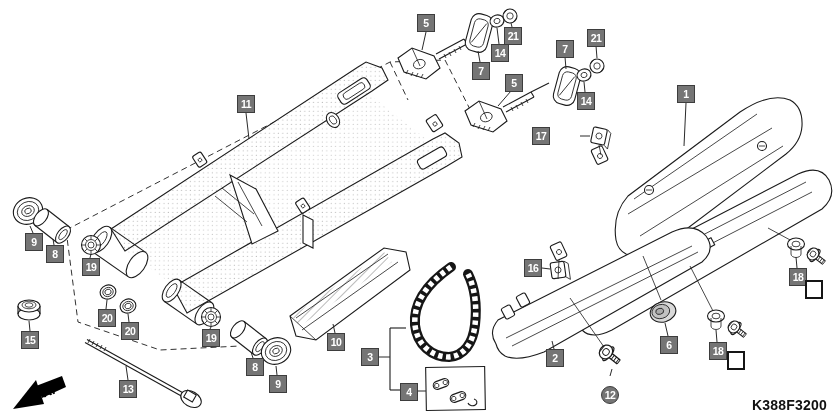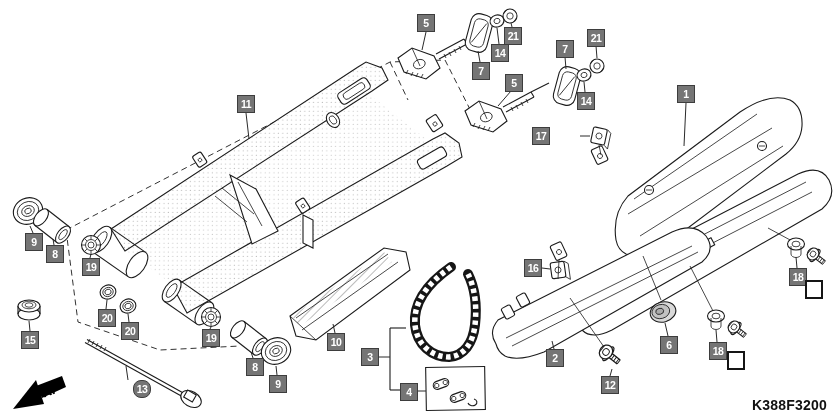--- a/index.html
+++ b/index.html
@@ -364,36 +364,36 @@
       <div class="callout" style="left: 491px; top: 44px;">14</div>
       <div class="callout" style="left: 504px; top: 27px;">21</div>
       <div class="callout" style="left: 505px; top: 74px;">5</div>
       <div class="callout" style="left: 556px; top: 40px;">7</div>
       <div class="callout" style="left: 587px; top: 29px;">21</div>
       <div class="callout" style="left: 577px; top: 92px;">14</div>
       <div class="callout" style="left: 532px; top: 127px;">17</div>
       <div class="callout" style="left: 677px; top: 85px;">1</div>
       <div class="callout" style="left: 524px; top: 259px;">16</div>
       <div class="callout" style="left: 546px; top: 349px;">2</div>
-      <div class="callout" style="left: 601px; top: 376px;">12</div>
+      <div class="callout" style="left: 601px; top: 386px; border-radius: 9px;">12</div>
       <div class="callout" style="left: 660px; top: 336px;">6</div>
       <div class="callout" style="left: 709px; top: 342px;">18</div>
       <div class="ref-box" style="left: 727px; top: 351px;"></div>
       <div class="callout" style="left: 789px; top: 268px;">18</div>
       <div class="ref-box" style="left: 805px; top: 280px;"></div>
       <div class="callout" style="left: 327px; top: 333px;">10</div>
       <div class="callout" style="left: 361px; top: 348px;">3</div>
       <div class="callout" style="left: 400px; top: 383px;">4</div>
       <div class="callout" style="left: 25px; top: 233px;">9</div>
       <div class="callout" style="left: 46px; top: 245px;">8</div>
       <div class="callout" style="left: 82px; top: 258px;">19</div>
       <div class="callout" style="left: 98px; top: 309px;">20</div>
       <div class="callout" style="left: 121px; top: 322px;">20</div>
       <div class="callout" style="left: 21px; top: 331px;">15</div>
-      <div class="callout" style="left: 133px; top: 380px; border-radius: 8px;">13</div>
+      <div class="callout" style="left: 119px; top: 380px;">13</div>
       <div class="callout" style="left: 202px; top: 329px;">19</div>
       <div class="callout" style="left: 246px; top: 358px;">8</div>
       <div class="callout" style="left: 269px; top: 375px;">9</div>
     </div>
 
 <div class="code">K388F3200</div>
 
 </div>
 
 </body></html>

